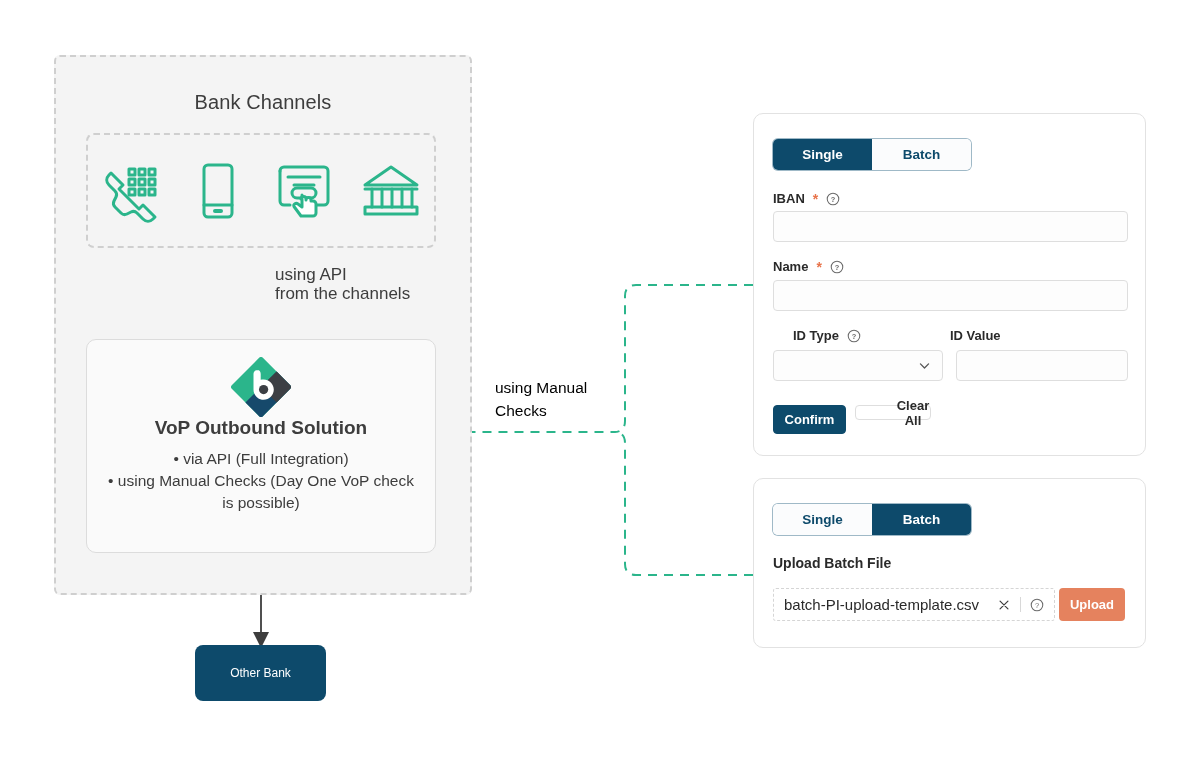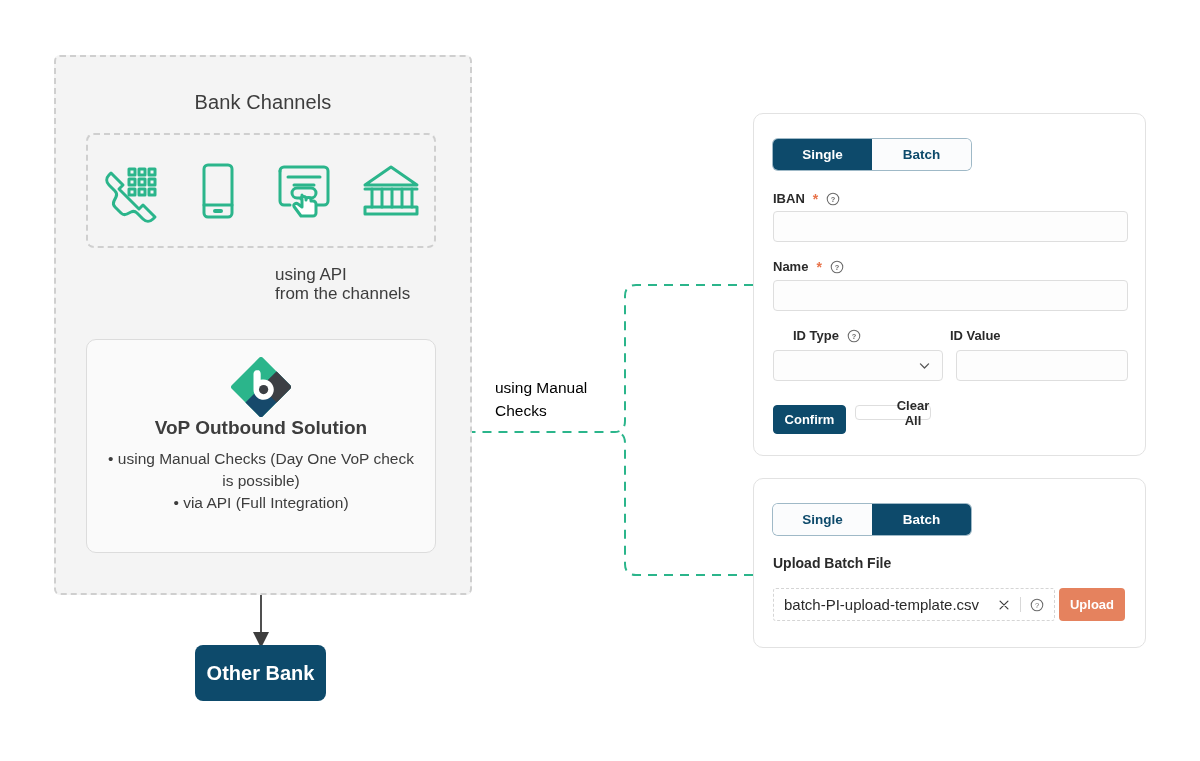--- a/index.html
+++ b/index.html
@@ -104,22 +104,22 @@
   .vop-bullets li { display: block; }
   .vop-bullets li::before { content: "• "; }
 
   .other-bank-box {
     position: absolute;
     left: 195px; top: 645px;
     width: 131px; height: 56px;
     background: #0d4a6b;
     border-radius: 8px;
     color: #ffffff;
-    font-size: 20px;
-    display: flex; align-items: center; justify-content: center; font-weight: bold;
+    font-size: 12px;
+    display: flex; align-items: center; justify-content: center;
   }
 
   
   .panel-card {
     position: absolute;
     background: #ffffff;
     border: 1.5px solid #e2e2e2;
     border-radius: 10px;
     box-sizing: border-box;
   }
@@ -318,22 +318,22 @@
           <rect x="8" y="8" width="44" height="44" rx="3" fill="#2bb58b"></rect>
           <path d="M30 8 H49 a3 3 0 0 1 3 3 V52 H30 z" fill="#16496b"></path>
           <path d="M30 8 H49 a3 3 0 0 1 3 3 V30 H30 z" fill="#3c3f44"></path>
         </g>
         <path d="M26.5 13 c-2.2 0 -4 1.8 -4 4 V32.5 c0 5.6 4.5 10.2 10.1 10.2 c5.6 0 10.2 -4.6 10.2 -10.2 c0 -5.6 -4.6 -10.1 -10.2 -10.1 c-1 0 -2 .15 -2.9 .43 V17 c0 -2.2 -1 -4 -3.2 -4 z" fill="#ffffff"></path>
         <circle cx="32.6" cy="32.6" r="4.6" fill="#3c3f44"></circle>
       </svg>
     </div>
     <div class="vop-title">VoP Outbound Solution</div>
     <ul class="vop-bullets">
+      <li>via API (Full Integration)</li>
       <li>using Manual Checks (Day One VoP check is possible)</li>
-      <li>via API (Full Integration)</li>
     </ul>
   </div>
 
   <div class="other-bank-box">
     <span>Other Bank</span>
   </div>
 </div>
 
 <div class="panel-card" id="card-single">
 

